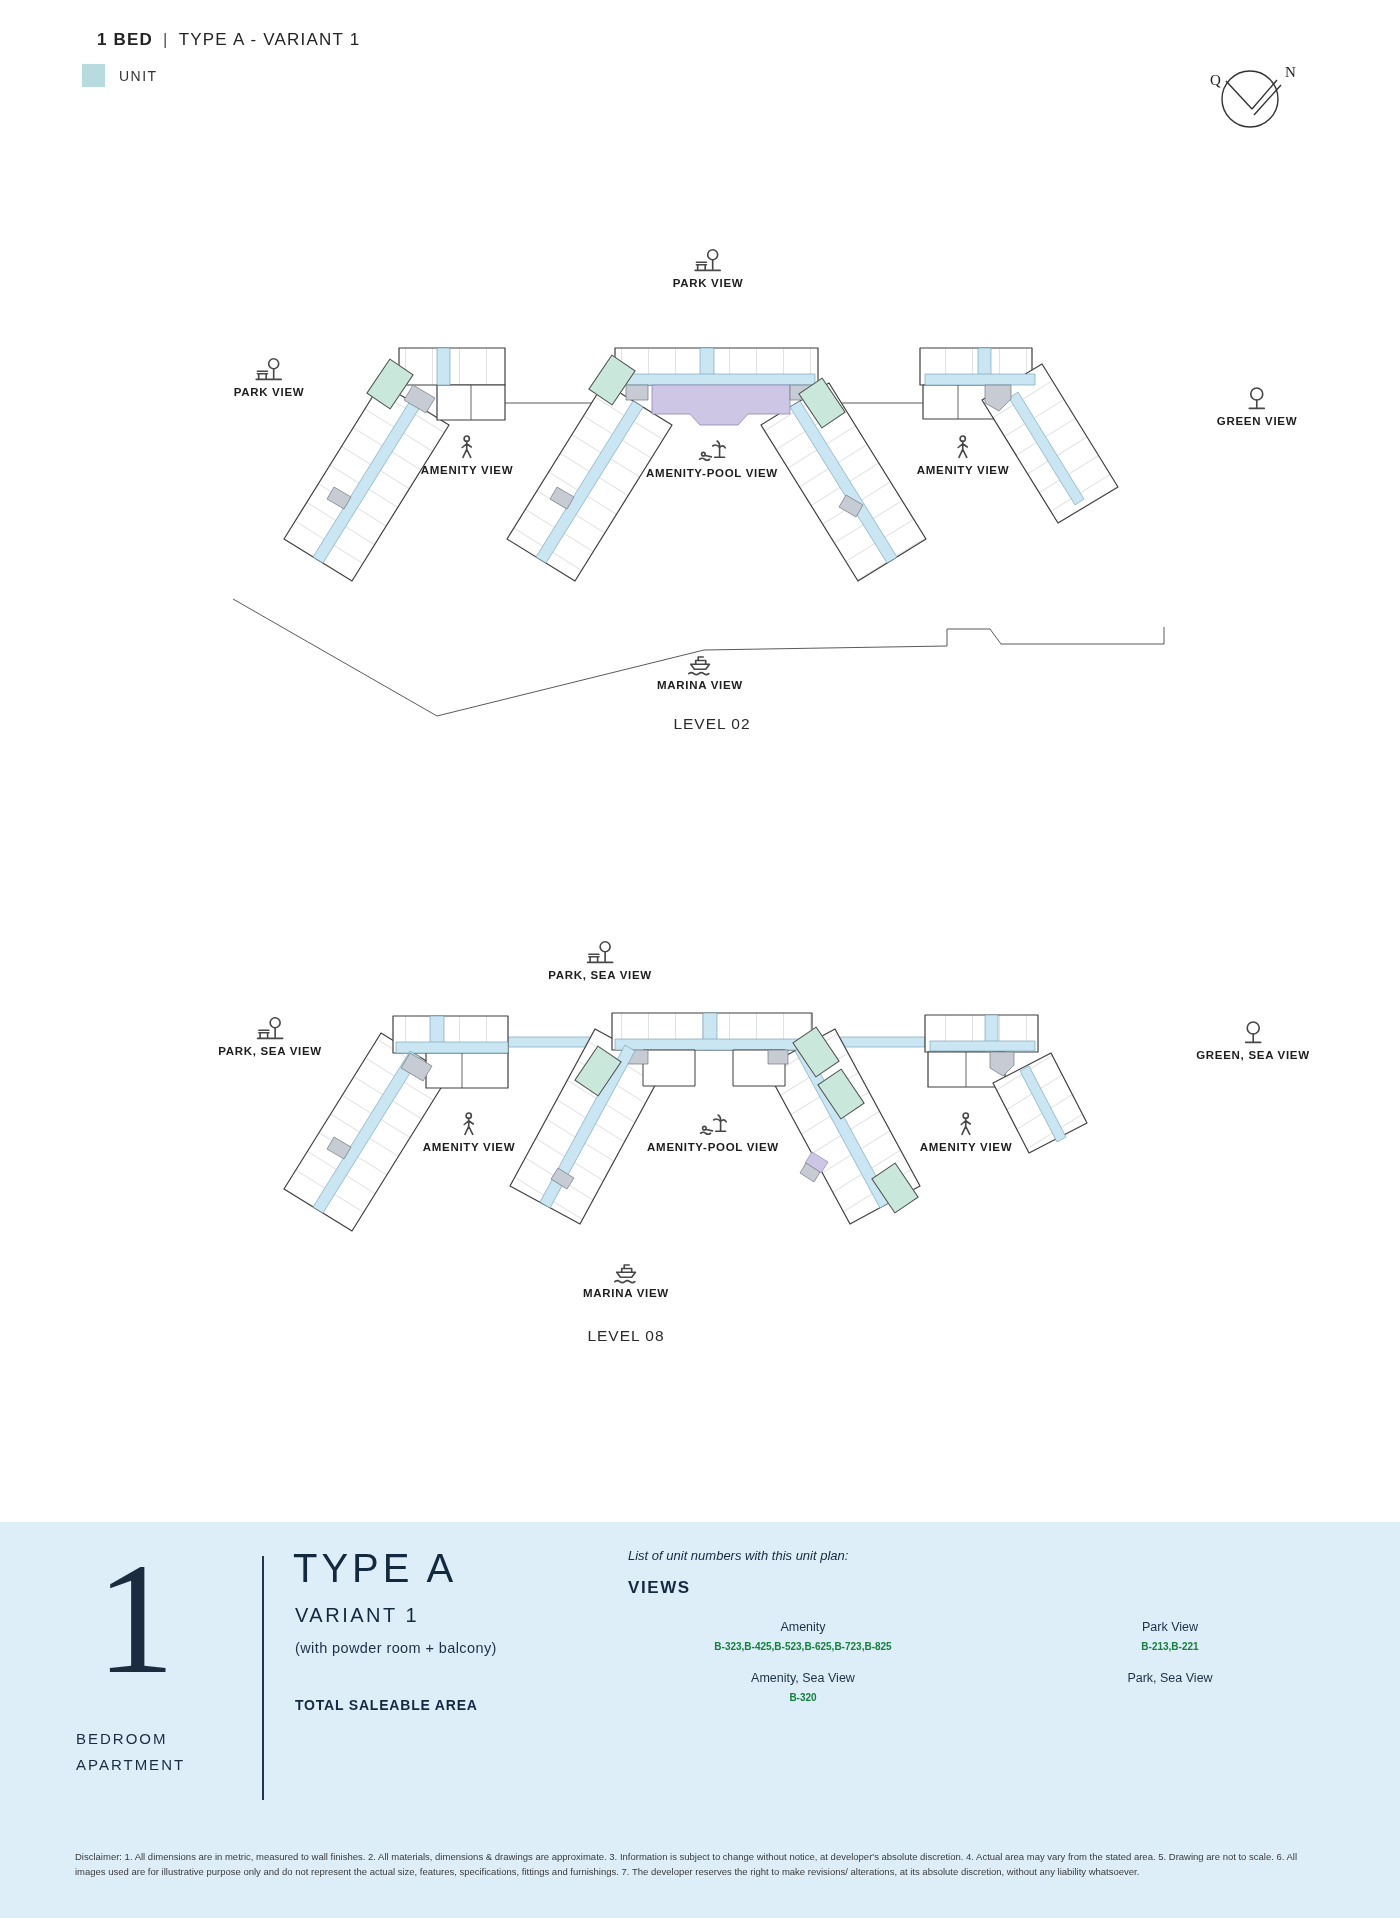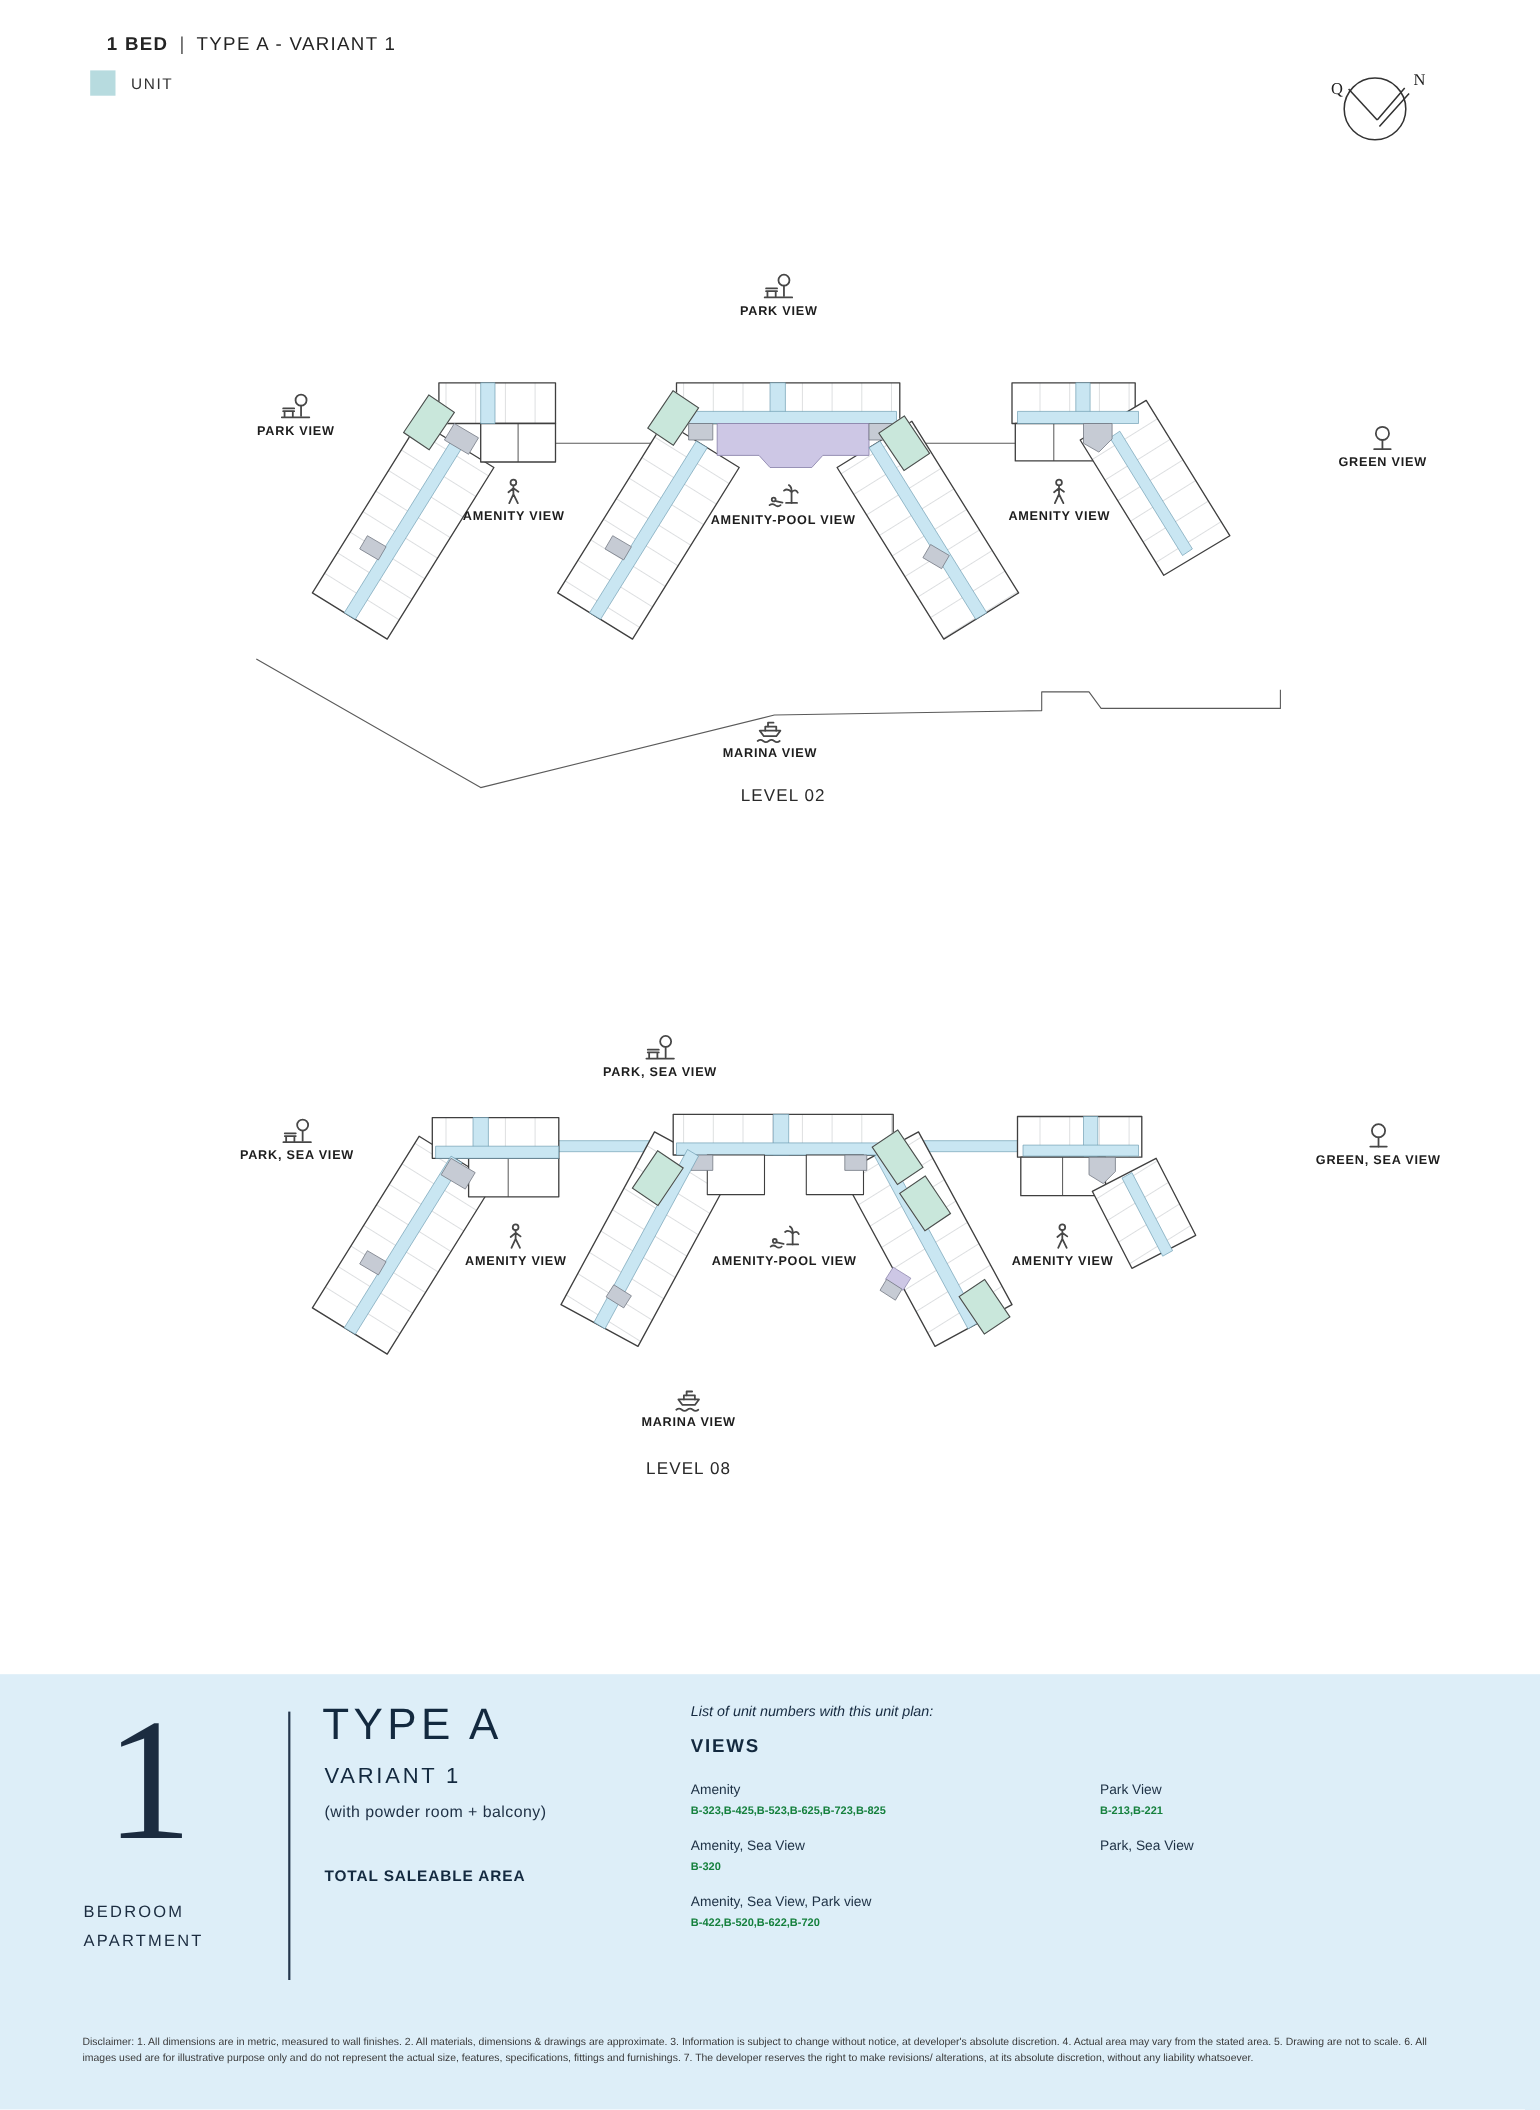--- a/index.html
+++ b/index.html
@@ -46,21 +46,21 @@
   .type-a{position:absolute;left:293px;top:24px;font-size:40px;letter-spacing:4px;color:#13293f;}
   .variant{position:absolute;left:295px;top:82px;font-size:20px;letter-spacing:2.5px;color:#13293f;}
   .powder{position:absolute;left:295px;top:118px;font-size:14.5px;letter-spacing:.4px;color:#1d2f44;}
   .area-title{position:absolute;left:295px;top:175px;font-size:14px;font-weight:700;letter-spacing:.8px;color:#13293f;}
   .area-lines{position:absolute;left:295px;top:200px;font-size:13.5px;line-height:1.75;color:#15293f;letter-spacing:.3px;}
   .list-intro{position:absolute;left:628px;top:26px;font-size:13px;font-style:italic;color:#15293f;}
   .views-title{position:absolute;left:628px;top:56px;font-size:17px;font-weight:700;letter-spacing:1.6px;color:#13293f;}
   .vcol{position:absolute;top:98px;width:350px;}
   .vcol-1{left:628px;}
   .vcol-2{left:1000px;width:340px;}
-  .vgroup{margin-bottom:16px;}
+  .vgroup{margin-bottom:16px;text-align:center;}
   .vg-name{font-size:12.5px;color:#1d3044;margin-bottom:5px;}
   .vg-val{font-size:10px;font-weight:700;color:#15803d;line-height:1.6;}
   .disclaimer{position:absolute;left:75px;top:328px;width:1246px;font-size:9.5px;
     line-height:1.55;color:#3a3a3a;}
 </style>
 </head>
 <body>
 
 <div class="page">
 
@@ -480,24 +480,20 @@
       <div>
 
       <div class="vgroup">
           <div class="vg-name">Amenity</div>
           <div class="vg-val">B-323,B-425,B-523,B-625,B-723,B-825</div>
         </div>
           <div class="vgroup">
           <div class="vg-name">Amenity, Sea View</div>
           <div class="vg-val">B-320</div>
         </div>
-          <div class="vgroup">
-          <div class="vg-name">Amenity, Sea View, Park view</div>
-          <div class="vg-val">B-422,B-520,B-622,B-720</div>
-        </div>
         </div>
     </div>
     <div class="vcol vcol-2">
       <div>
 
       <div class="vgroup">
           <div class="vg-name">Park View</div>
           <div class="vg-val">B-213,B-221</div>
         </div>
           <div class="vgroup">

